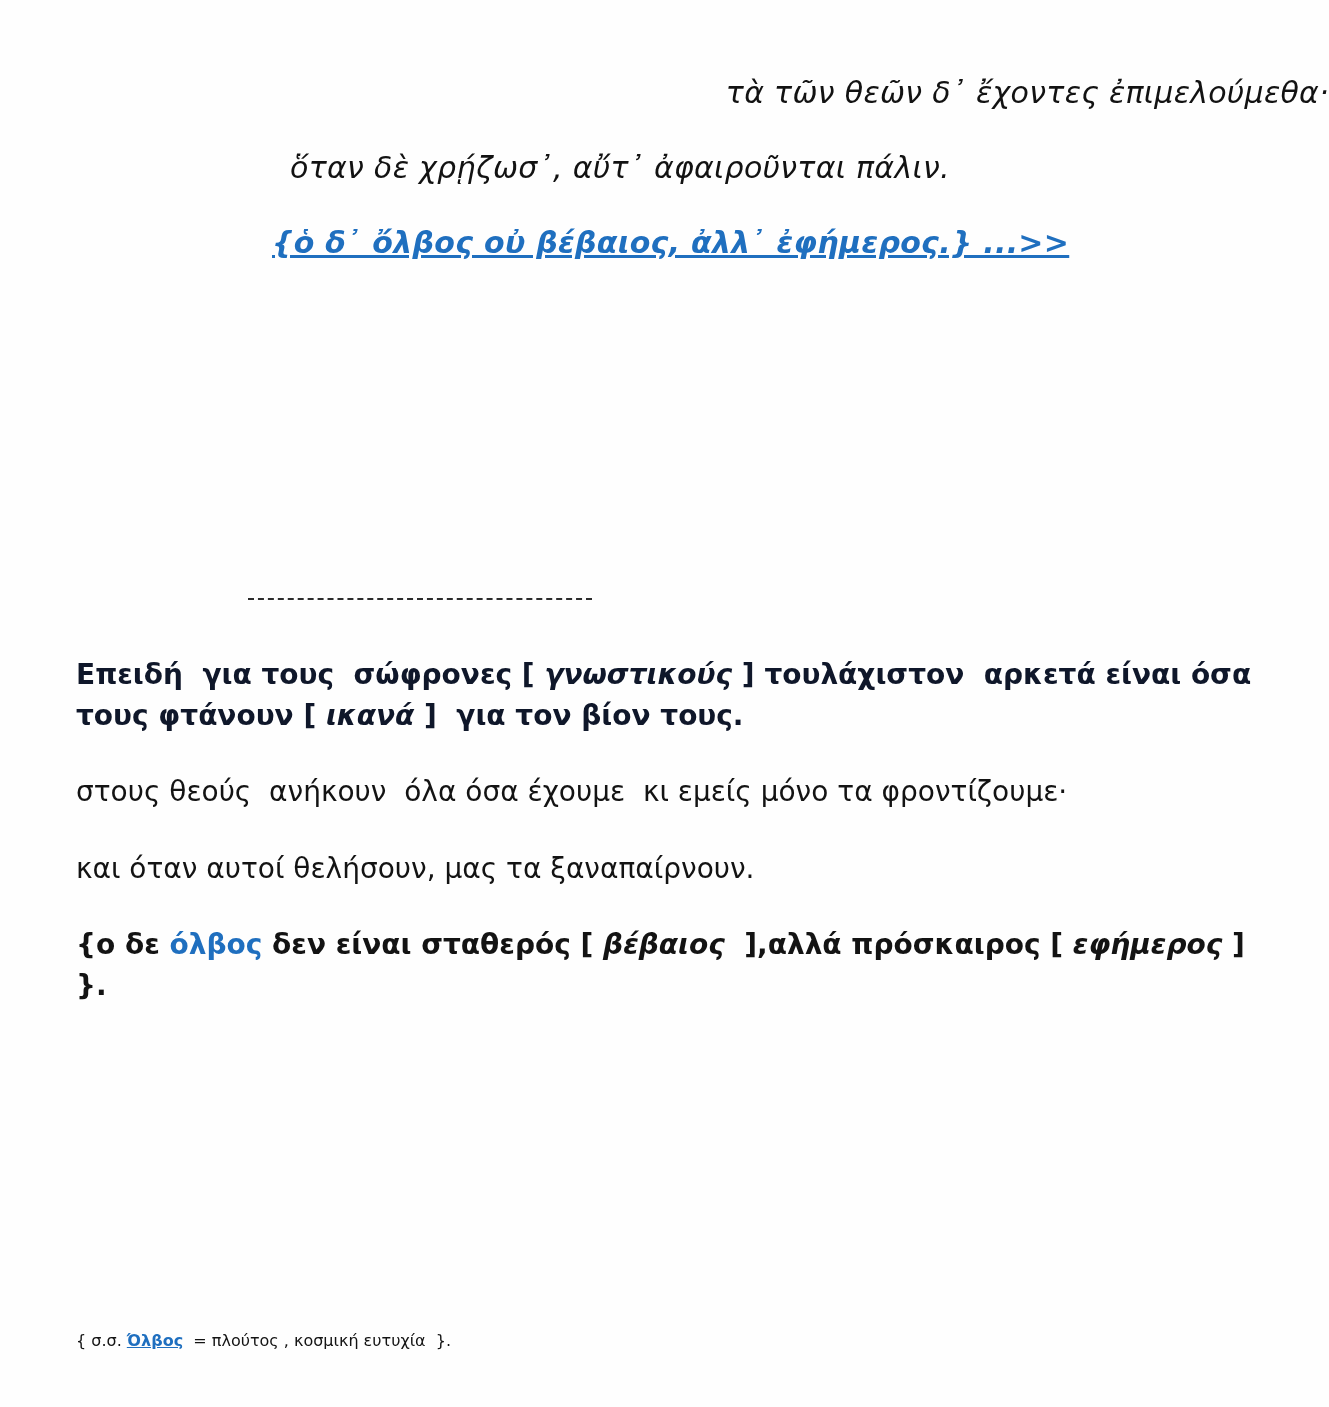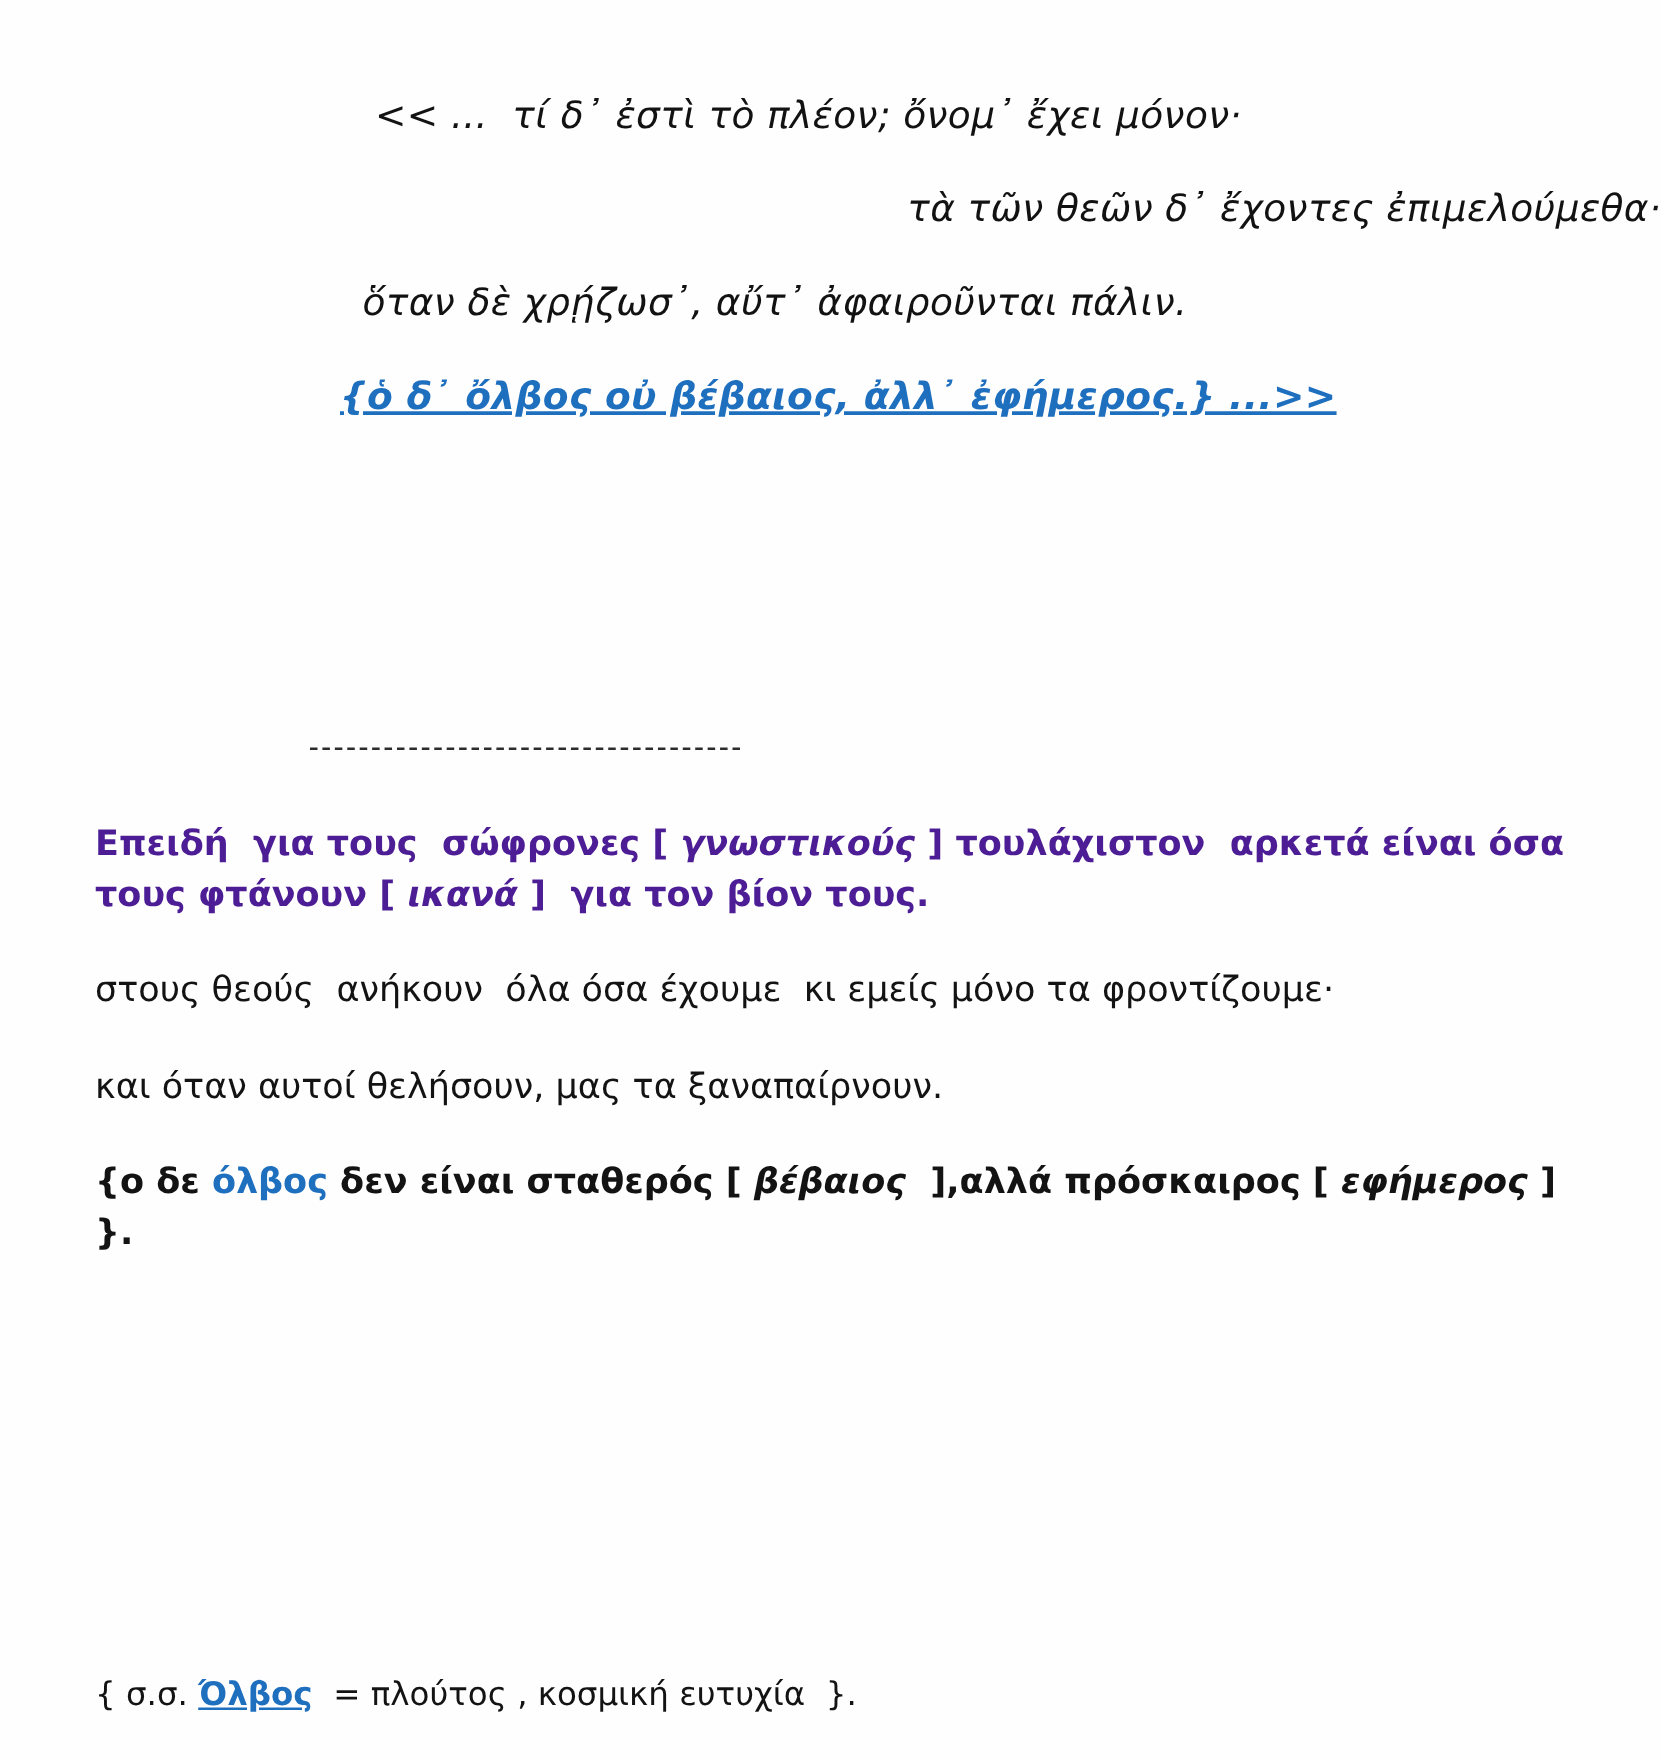--- a/index.html
+++ b/index.html
@@ -70,56 +70,55 @@
   }
   .tr-para {
     font-family: "DejaVu Sans", sans-serif;
     font-size: 28px;
     line-height: 1.45;
     color: #131313;
     margin: 0 0 36px 0;
     white-space: pre-wrap;
   }
   .tr-para.accent {
-    color: #4c1d95;
+    color: #0f172a;
     font-weight: 600;
   }
   .tr-para .hl {
     color: #1f6fbf;
     font-weight: 600;
   }
   .tr-para .it {
     font-style: italic;
   }
   .tr-para.bold {
     font-weight: 600;
   }
   .note {
     position: absolute;
     left: 76px;
     top: 1315px;
-    font-size: 26px;
+    font-size: 16px;
     color: #131313;
     font-family: "DejaVu Sans", sans-serif;
     white-space: pre;
   }
   .note .u {
     text-decoration: underline;
     color: #1f6fbf;
     font-weight: 600;
   }
   .sp-sm { margin-bottom: 30px; }
 </style>
 </head>
 <body>
 
 <div class="page">
 
   <div class="verse-block">
-    <p class="verse-line v1">&lt;&lt; ...  τί δ᾽ ἐστὶ τὸ πλέον; ὄνομ᾽ ἔχει μόνον·</p>
     <p class="verse-line v4">τὰ τῶν θεῶν δ᾽ ἔχοντες ἐπιμελούμεθα·</p>
     <p class="verse-line v5">ὅταν δὲ χρῄζωσ᾽, αὔτ᾽ ἀφαιροῦνται πάλιν.</p>
     <p class="verse-line accent v6">{ὁ δ᾽ ὄλβος οὐ βέβαιος, ἀλλ᾽ ἐφήμερος.} ...&gt;&gt;</p>
   </div>
 
   <div class="divider"></div>
 
   <div class="translation">
 
 

